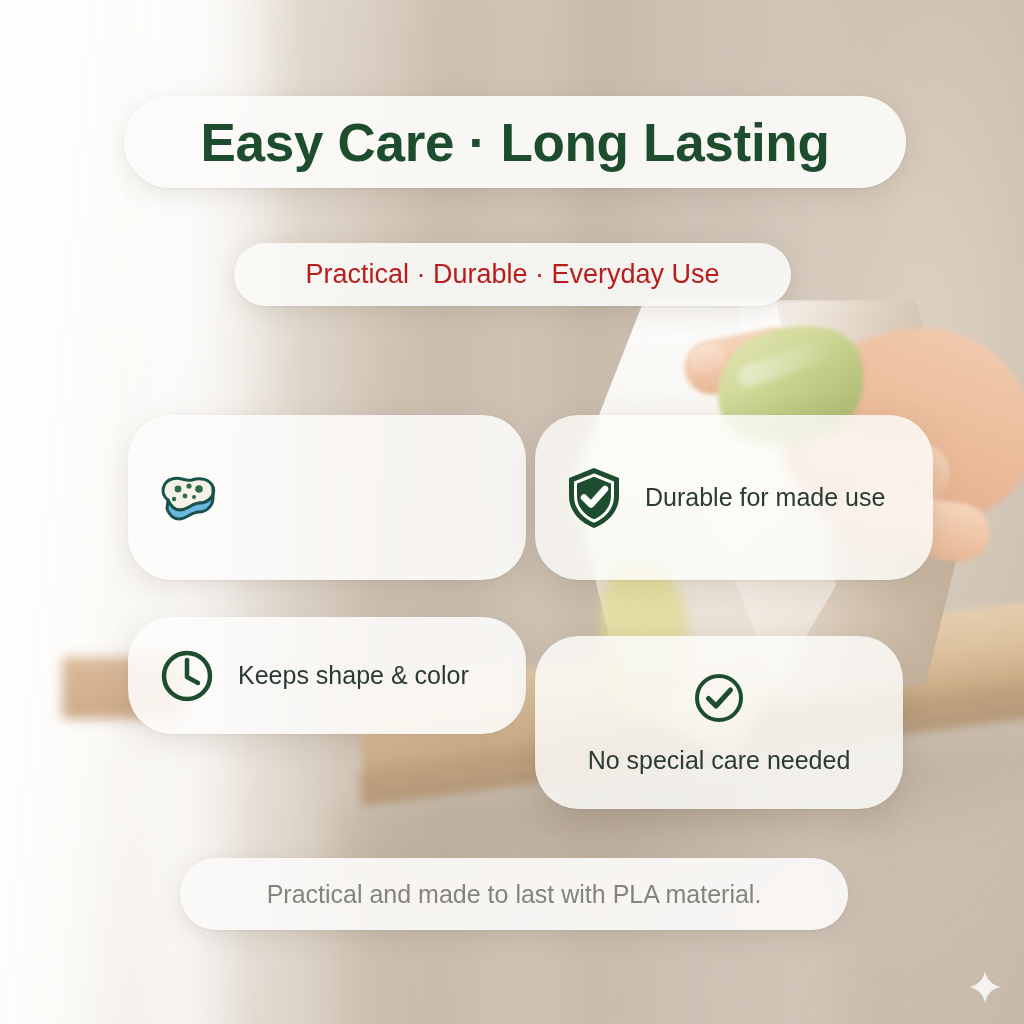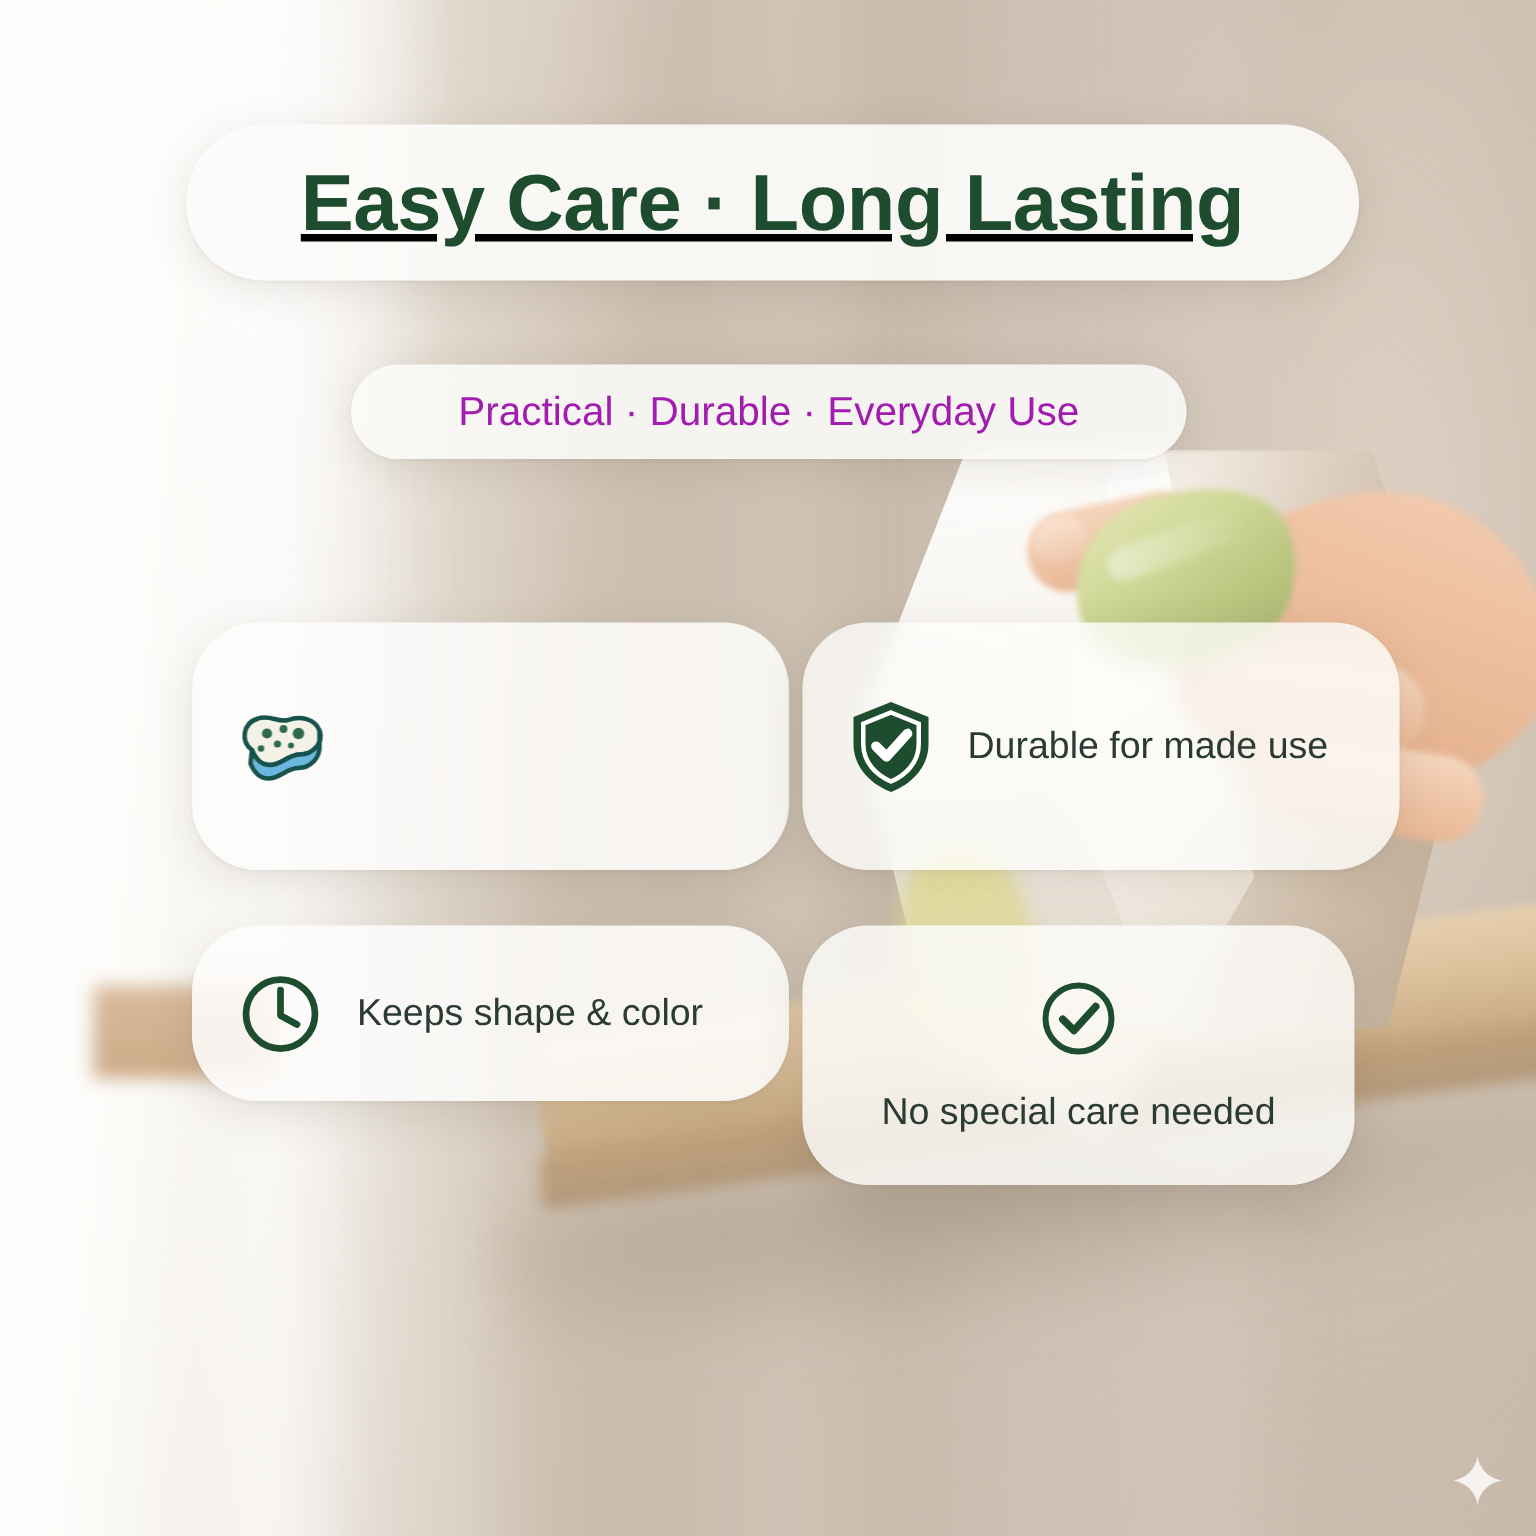--- a/index.html
+++ b/index.html
@@ -143,47 +143,46 @@
   
   .pill{
     position:absolute;
     background:rgba(253,252,250,.90);
     border-radius:999px;
     box-shadow:0 6px 26px rgba(90,76,60,.13), 0 1px 3px rgba(90,76,60,.07);
     display:flex;align-items:center;justify-content:center;
     backdrop-filter:blur(6px);
   }
   .title-pill{
-    left:124px;top:83px;width:782px;height:104px;
+    left:124px;top:96px;width:782px;height:92px;
     background:rgba(252,251,249,.93);
-    text-decoration:underline;
   }
   .title-text{
     color:#1d4d2e;
     font-size:53px;font-weight:700;letter-spacing:-.3px;
     white-space:nowrap;
   }
   .sub-pill{
     left:234px;top:243px;width:557px;height:63px;
     background:rgba(251,250,248,.88);
   }
   .sub-text{
-    color:#a21caf;font-size:27px;font-weight:400;white-space:nowrap;
+    color:#b91c1c;font-size:27px;font-weight:400;white-space:nowrap;
   }
 
   .card{
     position:absolute;
     background:rgba(253,252,250,.88);
     border-radius:44px;
     box-shadow:0 8px 30px rgba(90,76,60,.14), 0 1px 3px rgba(90,76,60,.06);
     backdrop-filter:blur(7px);
     display:flex;align-items:center;
   }
   .card.row{flex-direction:row;gap:22px;padding-left:30px;}
-  .card.col{flex-direction:column;justify-content:center;gap:20px;}
+  .card.col{flex-direction:column;justify-content:center;gap:20px;margin-top:19px;}
   .card-a{left:128px;top:415px;width:368px;height:165px;}
   .card-b{left:535px;top:415px;width:368px;height:165px;background:rgba(253,252,250,.80);}
   .card-c{left:128px;top:617px;width:368px;height:117px;}
   .card-d{left:535px;top:617px;width:368px;height:173px;background:rgba(253,252,250,.82);}
   .card-label{
     color:#2b3b34;font-size:25px;font-weight:400;white-space:nowrap;
   }
   .icon-wrap{flex:0 0 auto;display:flex;align-items:center;justify-content:center;}
 
   .caption-pill{
@@ -281,20 +280,23 @@
   <div class="card col card-d">
     <span class="icon-wrap">
       <svg width="56" height="56" viewBox="0 0 56 56">
         <circle cx="28" cy="28" r="22" fill="none" stroke="#1d4d2e" stroke-width="4"></circle>
         <path d="M17.5 28.5 L25 36 L39.5 20" fill="none" stroke="#1d4d2e" stroke-width="5" stroke-linecap="round" stroke-linejoin="round"></path>
       </svg>
     </span>
     <span class="card-label">No special care needed</span>
   </div>
 
+  <div class="pill caption-pill">
+    <span class="caption-text">Practical and made to last with PLA material.</span>
+  </div>
 
   <span class="sparkle">
     <svg width="34" height="34" viewBox="0 0 34 34">
       <path d="M17 1 C18.6 9.6 24.4 15.4 33 17 C24.4 18.6 18.6 24.4 17 33 C15.4 24.4 9.6 18.6 1 17 C9.6 15.4 15.4 9.6 17 1 Z" fill="#ffffff" opacity="0.93"></path>
     </svg>
   </span>
 
 </div>
 
 </body></html>

